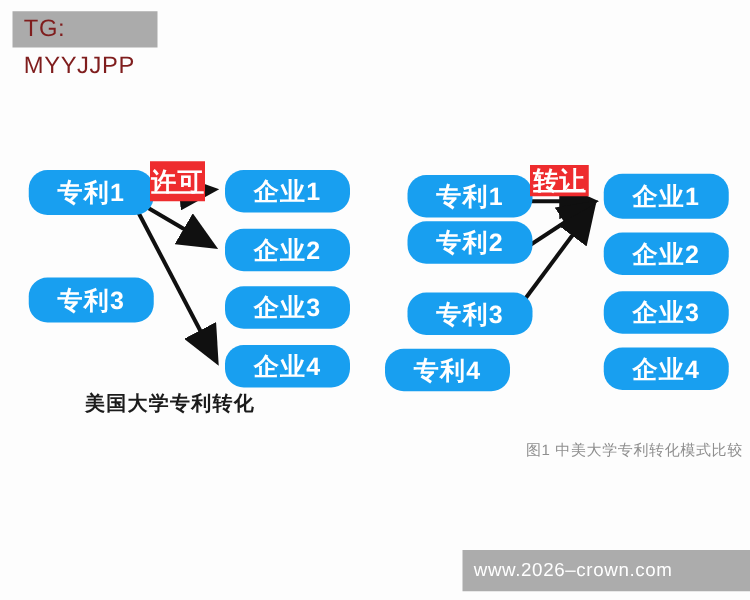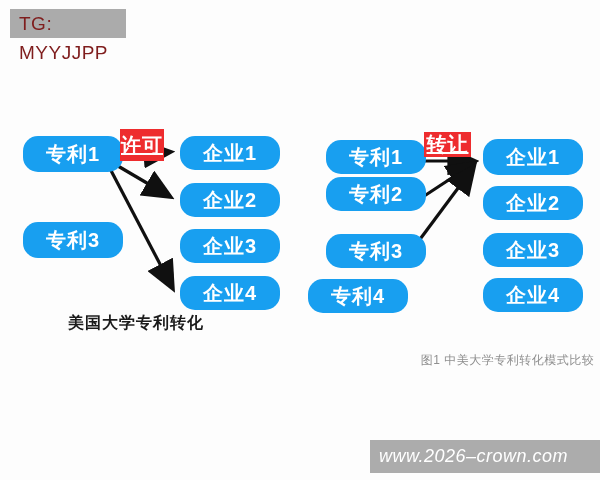--- a/index.html
+++ b/index.html
@@ -7,22 +7,22 @@
     position:relative;width:600px;height:480px;background:#fdfdfd;
     overflow:hidden;font-family:"Liberation Sans",sans-serif;
   }
   .badge{
     position:absolute;left:10px;top:9px;width:116px;height:29px;
     background:#ababab;color:#7f1d1d;font-size:19px;line-height:29px;
     padding-left:9px;box-sizing:border-box;letter-spacing:0.5px;
   }
   .watermark{
     position:absolute;left:370px;top:440px;width:230px;height:33px;
-    background:#acacac;color:#ffffff;font-size:18px;line-height:33px;
-    padding-left:9px;box-sizing:border-box;letter-spacing:0.5px;font-style:italic;
+    background:#acacac;color:#ffffff;font-size:15px;line-height:33px;
+    padding-left:9px;box-sizing:border-box;letter-spacing:0.5px;
   }
   .node{
     position:absolute;width:100px;height:34px;background:#189ff0;
     border-radius:15px;color:#ffffff;font-weight:bold;font-size:20px;
     display:flex;align-items:center;justify-content:center;
     letter-spacing:1px;
   }
   .mode-label{
     position:absolute;background:#ee2c2e;color:#ffffff;font-weight:bold;
     font-size:20px;display:flex;align-items:center;justify-content:center;

